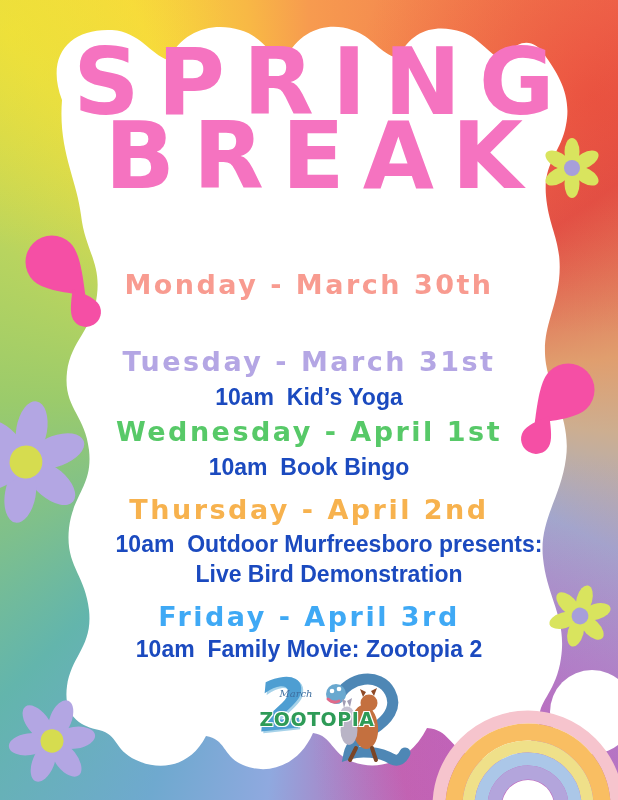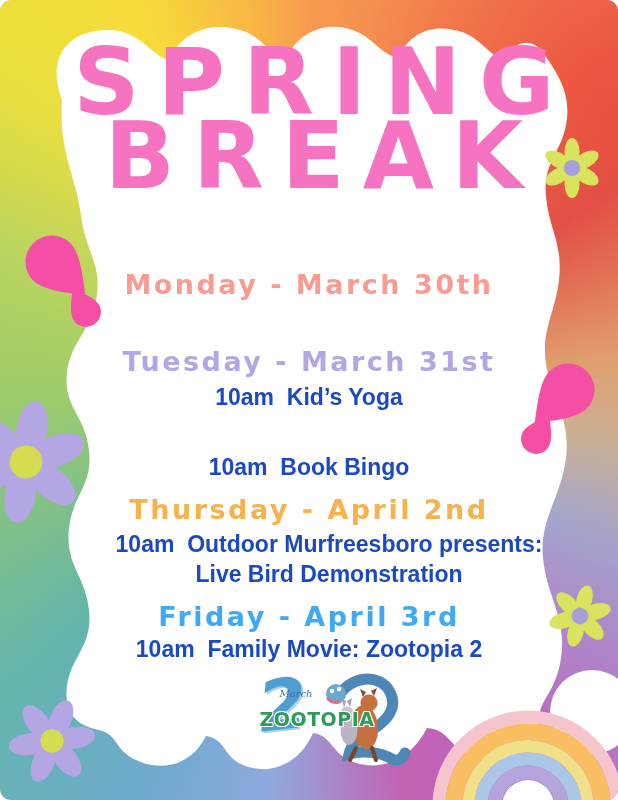--- a/index.html
+++ b/index.html
@@ -9,21 +9,20 @@
     background-image:
       radial-gradient(circle at 96% 12%, rgba(230,40,30,0.30), transparent 26%),
       radial-gradient(circle at 96% 92%, rgba(205,70,185,0.35), transparent 30%),
       radial-gradient(circle at 2% 4%, rgba(250,230,40,0.45), transparent 22%),
       conic-gradient(from 0deg at 50% 50%,
         #F79B4F 0deg, #EF6B50 38deg, #E2574B 55deg, #E09E6E 82deg,
         #CDAE90 96deg, #9FAECE 116deg, #A891CC 136deg, #BC6BBB 152deg,
         #C166B2 166deg, #8FA9DF 186deg, #6FA9CF 202deg, #63B5AC 226deg,
         #7FC08B 246deg, #9BCB6B 270deg, #B8D45F 296deg, #E3DC48 320deg,
         #F6D93E 336deg, #F8B845 351deg, #F79B4F 360deg);
-    border-radius: 11px;
   }
   svg.art{position:absolute;left:0;top:0;width:618px;height:800px;}
   .txt{position:absolute;left:0;width:100%;text-align:center;line-height:1;}
   .title{top:46px;font-weight:800;font-size:92px;line-height:74px;
          letter-spacing:18px;padding-left:14px;}
   .day-heading{font-size:27px;font-weight:800;letter-spacing:2.5px;white-space:pre;}
   .event{font-family:"Liberation Sans",sans-serif;font-weight:700;font-size:23px;
          line-height:30px;}
   .event div{white-space:pre;}
   
@@ -178,20 +177,21 @@
     <div>BREAK</div>
   </div>
 
   <div class="txt day-heading mon-day" style="color: rgb(248, 155, 144);">Monday - March 30th</div>
 
   <div class="txt day-heading tue-day" style="color: rgb(180, 166, 228);">Tuesday - March 31st</div>
   <div class="txt event tue-ev" style="color: rgb(27, 74, 191);">
     <div>10am  Kid’s Yoga</div>
   </div>
 
+  <div class="txt day-heading wed-day" style="color: rgb(87, 201, 104);">Wednesday - April 1st</div>
   <div class="txt event wed-ev" style="color: rgb(27, 74, 191);">
     <div>10am  Book Bingo</div>
   </div>
 
   <div class="txt day-heading thu-day" style="color: rgb(247, 178, 78);">Thursday - April 2nd</div>
   <div class="txt event thu-ev" style="color: rgb(27, 74, 191);">
     <div>10am  Outdoor Murfreesboro presents:</div>
     <div>Live Bird Demonstration</div>
   </div>
 

